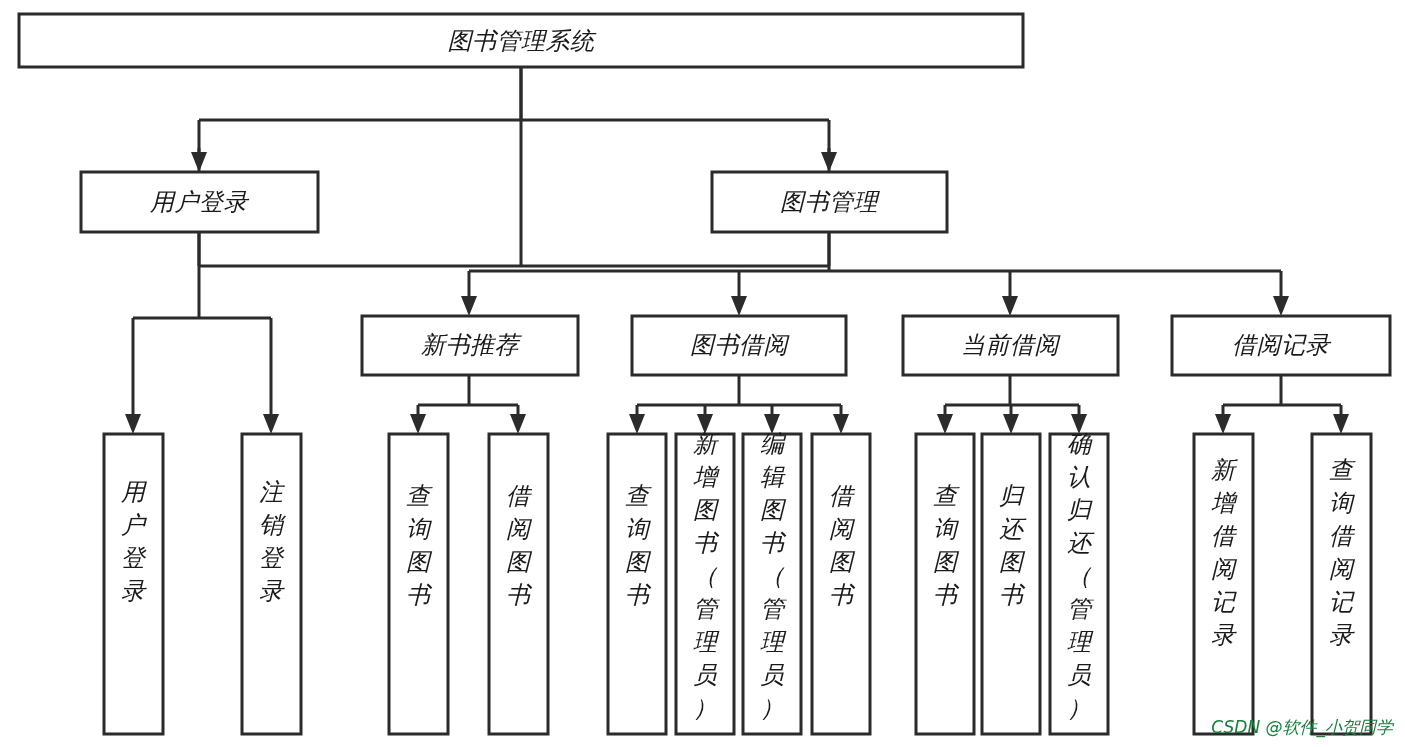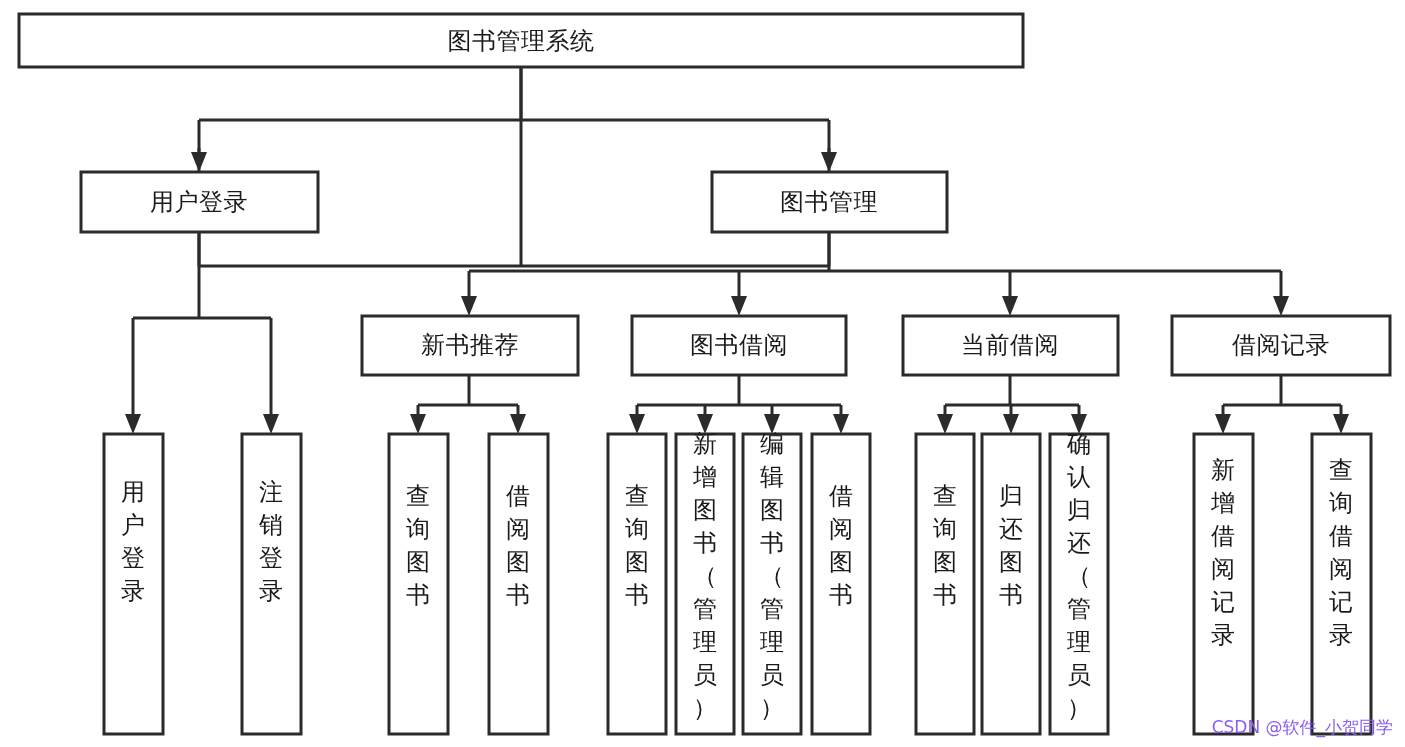--- a/index.html
+++ b/index.html
@@ -12,20 +12,21 @@
     width: 1405px;
     height: 747px;
     font-family: "DejaVu Sans", "Liberation Sans", sans-serif;
     overflow: hidden;
     position: relative;
   }
   #diagram-root {
     position: relative;
     width: 1405px;
     height: 747px;
+    font-style: italic;
   }
   svg.diagram-canvas {
     position: absolute;
     left: 0;
     top: 0;
     width: 1405px;
     height: 747px;
     display: block;
   }
   .node-box {
@@ -55,21 +56,21 @@
   .arrow-head {
     fill: #2b2b2b;
     stroke: none;
   }
   .watermark {
     position: absolute;
     right: 12px;
     bottom: 8px;
     font-family: "DejaVu Sans", "Liberation Sans", sans-serif;
     font-size: 17px;
-    color: #8b5cf6;
+    color: #15803d;
     white-space: nowrap;
     user-select: none;
     pointer-events: none;
     margin-left: 44px;
   }
 </style>
 </head>
 <body>
 
 <div id="diagram-root">

